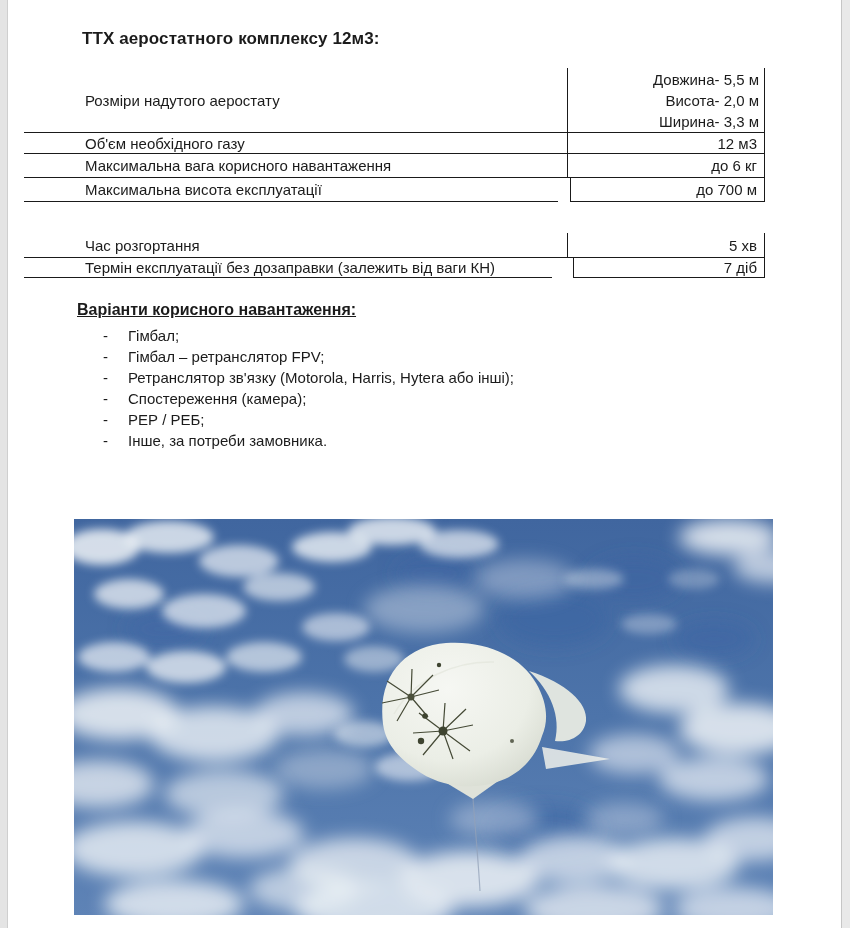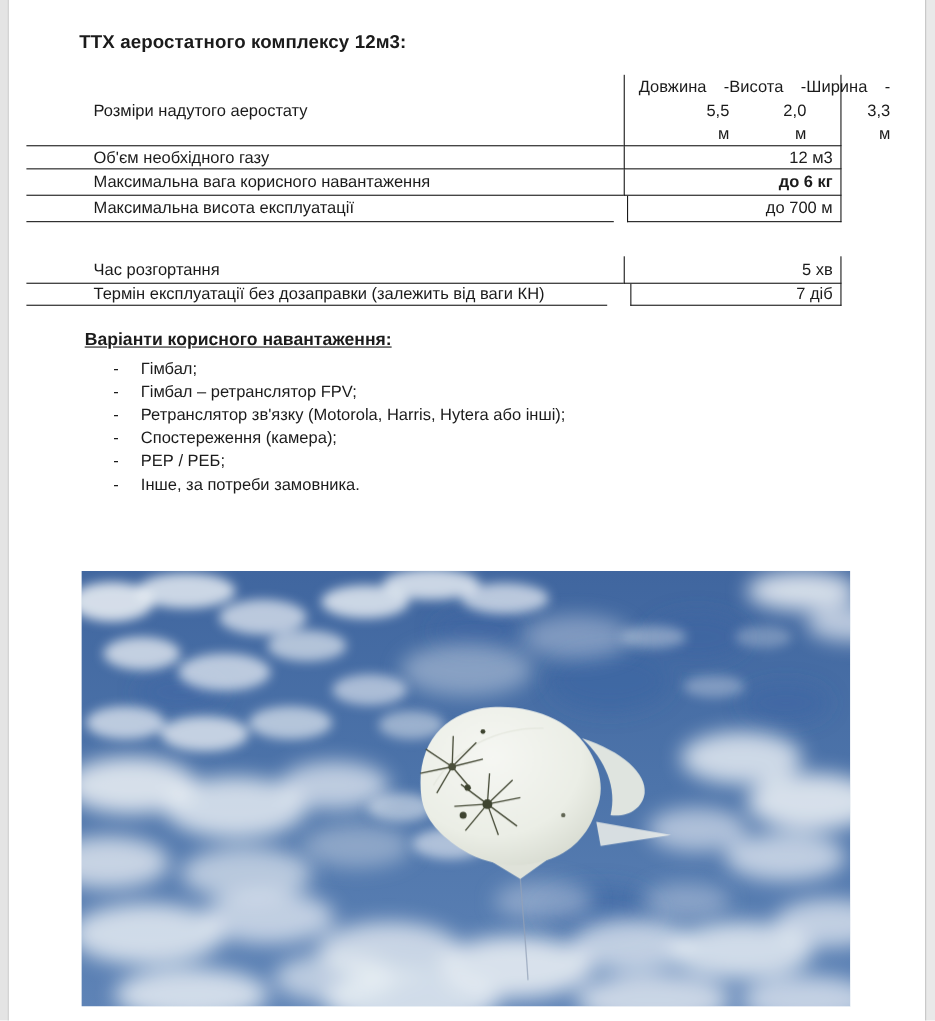--- a/index.html
+++ b/index.html
@@ -4,47 +4,47 @@
 <style>
   html,body{margin:0;padding:0;background:#ffffff;}
   .page{
     position:relative;width:850px;height:928px;background:#ffffff;overflow:hidden;
     font-family:"Liberation Sans","DejaVu Sans",sans-serif;color:#1b1b1b;
   }
   .edge{position:absolute;top:0;bottom:0;background:#e4e4e4;}
   .edge-left{left:0;width:7px;border-right:1px solid #cfcfcf;}
   .edge-right{right:0;width:8px;border-left:1px solid #c6c6c6;background:#e9e9e9;}
   .doc-title{
-    position:absolute;left:72px;top:29px;margin:0;
+    position:absolute;left:82px;top:29px;margin:0;
     font-size:17px;font-weight:700;letter-spacing:.1px;
   }
   
   .spec-table{position:absolute;left:24px;top:68px;width:741px;font-size:15px;}
   .t-row{display:flex;}
   .t-label{
     width:543px;box-sizing:border-box;padding-left:61px;
     display:flex;align-items:center;border-bottom:1.6px solid #1a1a1a;
   }
   .t-value{
     width:198px;box-sizing:border-box;
     border-left:1.6px solid #1a1a1a;border-right:1.6px solid #1a1a1a;
     border-bottom:1.6px solid #1a1a1a;
     display:flex;align-items:center;justify-content:flex-end;
     padding-right:7px;text-align:right;
   }
-  .t-value.bold{font-weight:700;}
+  .t-value.bold{font-weight:400;}
   .r1{height:65px;}
   .r2{height:21px;}
   .r3{height:24px;}
   .r4{height:24px;gap:12px;}
   .r5{height:25px;margin-top:31px;}
   .r6{height:23px;}
   .r7{height:20px;gap:21px;}
-  .dims{width:100%;display:flex;flex-direction:row;justify-content:center;
-        padding-left:63px;box-sizing:border-box;}
+  .dims{width:100%;display:flex;flex-direction:column;justify-content:center;
+        padding-left:63px;box-sizing:border-box;align-items:flex-end;}
   .dim-line{display:flex;line-height:21px;}
   .dim-val{margin-left:auto;}
   
   .payload-heading{
     position:absolute;left:77px;top:301px;margin:0;font-size:16px;font-weight:700;text-decoration:underline;
   }
   .payload-list{
     position:absolute;left:77px;top:325px;margin:0;padding:0;list-style:none;font-size:15px;
   }
   .payload-list li{display:flex;height:21px;align-items:center;}

